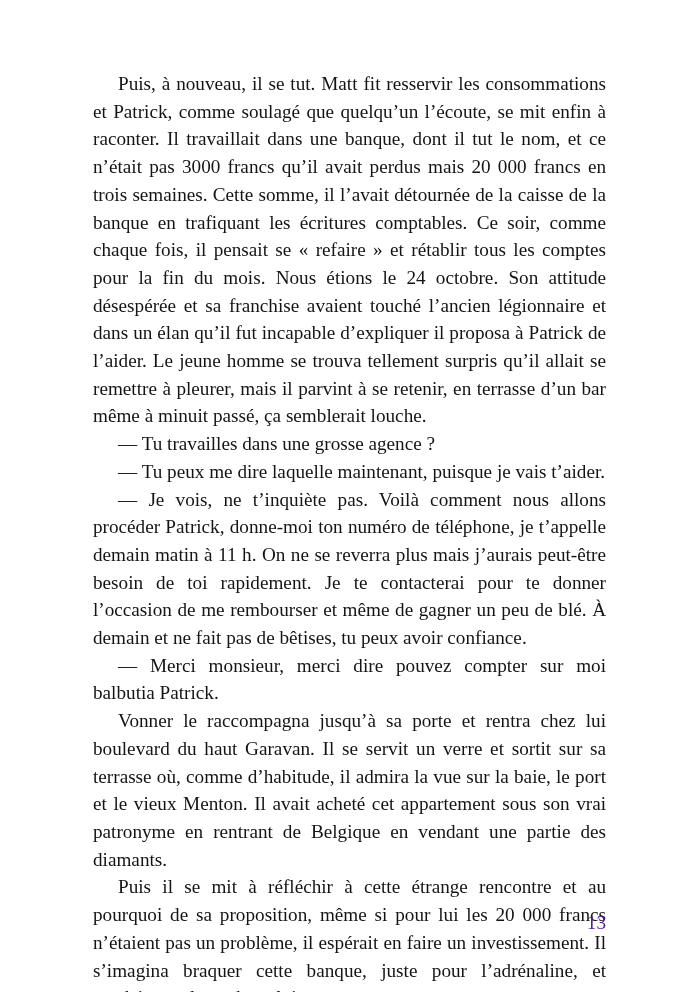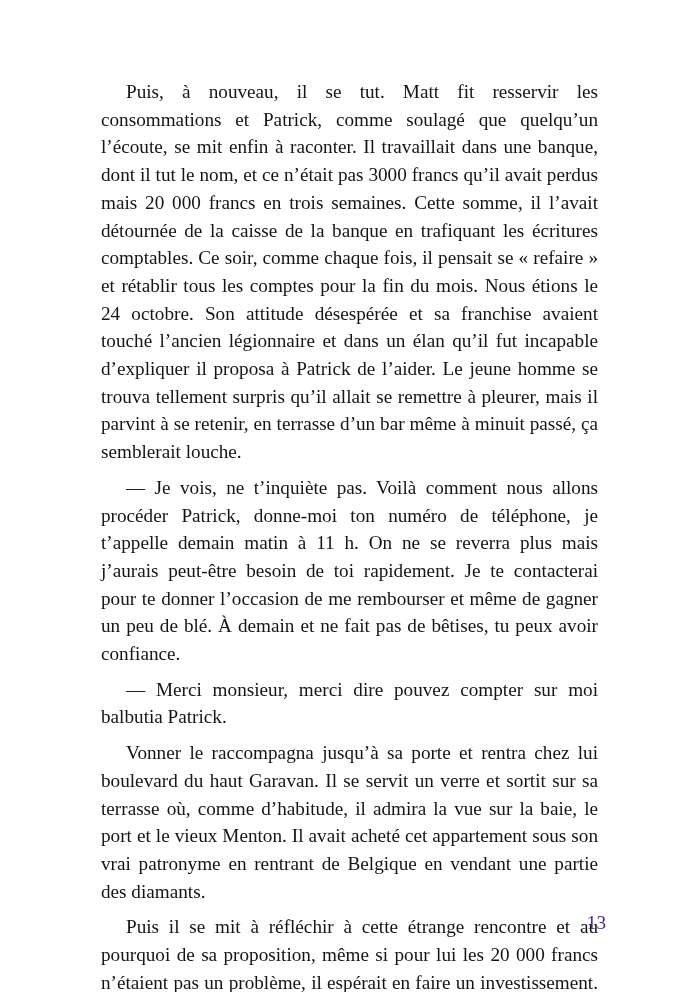--- a/index.html
+++ b/index.html
@@ -17,21 +17,21 @@
       position: absolute;
       left: 93px;
       top: 70px;
       width: 513px;
       font-family: "Liberation Serif", "DejaVu Serif", serif;
       font-size: 19.2px;
       line-height: 27.7px;
       color: #141414;
     }
     .para {
-      margin: 8px;
+      margin: 0;
       text-indent: 25px;
       text-align: justify;
       text-align-last: left;
     }
     sup {
       font-size: 11px;
       line-height: 0;
       vertical-align: 7px;
     }
     .page-number {
@@ -41,19 +41,21 @@
       font-family: "Liberation Serif", "DejaVu Serif", serif;
       font-size: 19.2px;
       color: #4c1d95;
     }
   </style>
 </head>
 <body>
 
 <div class="page">
   <p class="para">Puis, à nouveau, il se tut. Matt fit resservir les consommations et Patrick, comme soulagé que quelqu’un l’écoute, se mit enfin à raconter. Il travaillait dans une banque, dont il tut le nom, et ce n’était pas 3000 francs qu’il avait perdus mais 20 000 francs en trois semaines. Cette somme, il l’avait détournée de la caisse de la banque en trafiquant les écritures comptables. Ce soir, comme chaque fois, il pensait se « refaire » et rétablir tous les comptes pour la fin du mois. Nous étions le 24 octobre. Son attitude désespérée et sa franchise avaient touché l’ancien légionnaire et dans un élan qu’il fut incapable d’expliquer il proposa à Patrick de l’aider. Le jeune homme se trouva tellement surpris qu’il allait se remettre à pleurer, mais il parvint à se retenir, en terrasse d’un bar même à minuit passé, ça semblerait louche.</p>
+  <p class="para">— Tu travailles dans une grosse agence ?</p>
+  <p class="para">— Tu peux me dire laquelle maintenant, puisque je vais t’aider.</p>
   <p class="para">— Je vois, ne t’inquiète pas. Voilà comment nous allons procéder Patrick, donne-moi ton numéro de téléphone, je t’appelle demain matin à 11 h. On ne se reverra plus mais j’aurais peut-être besoin de toi rapidement. Je te contacterai pour te donner l’occasion de me rembourser et même de gagner un peu de blé. À demain et ne fait pas de bêtises, tu peux avoir confiance.</p>
   <p class="para">— Merci monsieur, merci dire pouvez compter sur moi balbutia Patrick.</p>
   <p class="para">Vonner le raccompagna jusqu’à sa porte et rentra chez lui boulevard du haut Garavan. Il se servit un verre et sortit sur sa terrasse où, comme d’habitude, il admira la vue sur la baie, le port et le vieux Menton. Il avait acheté cet appartement sous son vrai patronyme en rentrant de Belgique en vendant une partie des diamants.</p>
   <p class="para">Puis il se mit à réfléchir à cette étrange rencontre et au pourquoi de sa proposition, même si pour lui les 20 000 francs n’étaient pas un problème, il espérait en faire un investissement. Il s’imagina braquer cette banque, juste pour l’adrénaline, et soudain, quelque chose lui</p>
 </div>
 
 <div class="page-number">13</div>
 
 </body></html>

